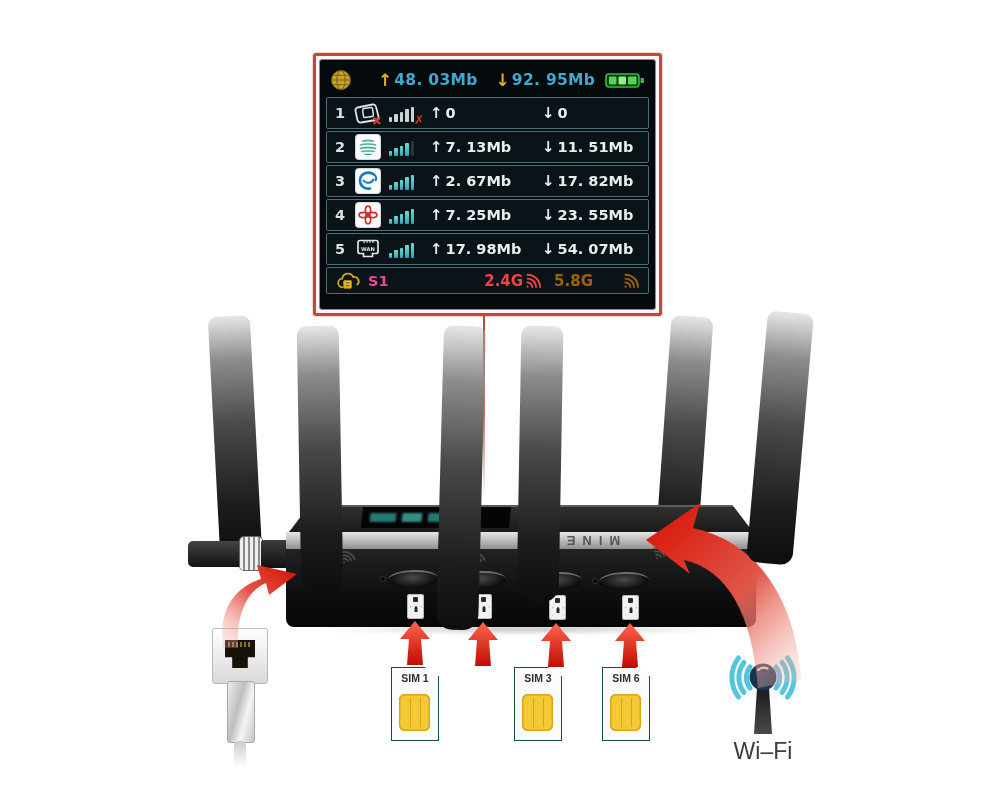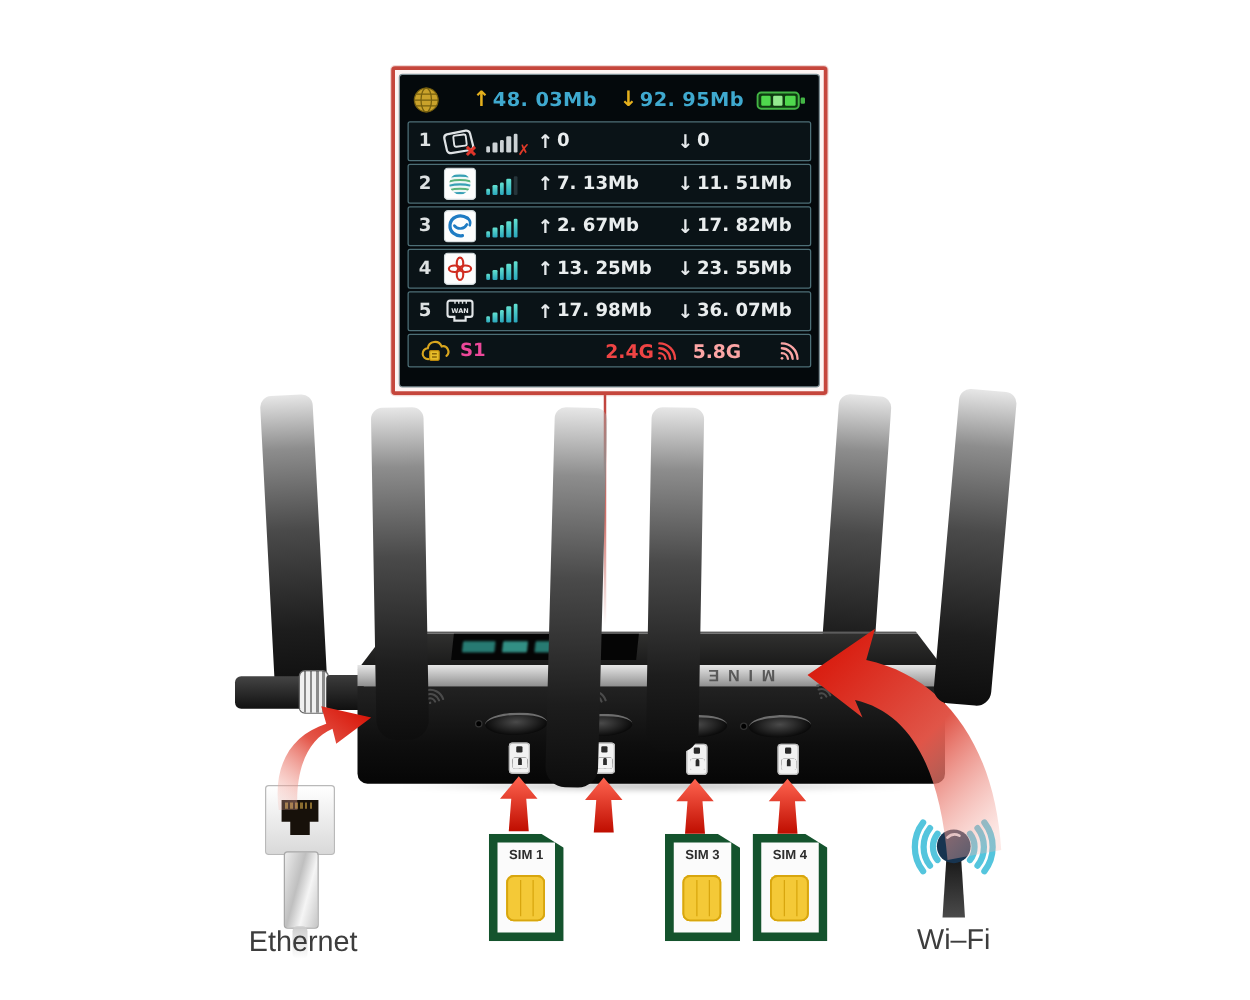--- a/index.html
+++ b/index.html
@@ -30,21 +30,21 @@
   .bars em{position:absolute;right:-6px;bottom:-5px;font-style:normal;color:#e23a28;
     font-weight:bold;font-size:12px;}
   .cell{display:flex;align-items:center;font-weight:bold;font-size:14.5px;}
   .cell.up{width:112px;margin-left:12px;}
   .cell .wa{font-weight:bold;color:#e6eaec;margin-right:3px;font-size:15px;}
   .scr-footer{height:27px;margin-top:2px;box-sizing:border-box;border:1px solid #4d6f77;
     border-radius:2px;background:#0a1317;display:flex;align-items:center;padding:0 8px;}
   .s1-label{color:#ec4899;font-weight:bold;font-size:14.5px;margin-left:6px;}
   .band{display:flex;align-items:center;font-weight:bold;font-size:15px;gap:2px;}
   .band.b24{margin-left:auto;color:#ef4444;}
-  .band.b58{margin-left:12px;color:#fca5a5;gap:30px;}
+  .band.b58{margin-left:12px;color:#a16207;gap:30px;}
 
   
   .connector{position:absolute;left:483px;top:314px;width:2px;height:186px;z-index:5;
     background:linear-gradient(180deg,#c0413a 0%,#d0736c 55%,rgba(224,150,142,0) 100%);}
 
   
   .antenna{position:absolute;width:42px;border-radius:9px 9px 12px 12px;
     background:linear-gradient(180deg,rgba(185,185,185,.35) 0%,#8d8d8d 18%,#4a4a4a 45%,#1d1d1d 78%,#0d0d0d 100%);}
   .a1{left:214px;top:316px;height:240px;transform:rotate(-3deg);z-index:8;}
   .a2{left:299px;top:326px;height:266px;transform:rotate(-1deg);z-index:20;border-radius:9px 9px 16px 16px;}
@@ -102,21 +102,21 @@
     background:linear-gradient(105deg,#ececec 0%,#bfbfbf 40%,#f5f5f5 65%,#c6c6c6 100%);
     border:1px solid #a8a8a8;border-radius:3px;}
   .eth-cable{position:absolute;left:234px;top:741px;width:12px;height:26px;z-index:16;
     background:linear-gradient(180deg,#cdcdcd,rgba(235,235,235,0));border-radius:4px;}
   .callout-label{position:absolute;z-index:17;color:#3d3d3d;font-size:23px;text-align:center;}
   .eth-label{left:180px;top:740px;width:125px;}
   .wifi-label{left:703px;top:738px;width:120px;}
 
   
   .simcard{position:absolute;top:667px;width:46px;height:72px;z-index:16;background:#fbfbfb;
-    border:7px solid #14532d;box-shadow:0 1px 2px rgba(0,0,0,.15);
+    border:1px solid #14532d;box-shadow:0 1px 2px rgba(0,0,0,.15);
     clip-path:polygon(0 0,70% 0,100% 13%,100% 100%,0 100%);}
   .simcard .slabel{position:absolute;top:4px;left:0;right:0;text-align:center;
     font-size:10.5px;font-weight:bold;color:#2e2e2e;}
   .simcard .chip{position:absolute;left:7px;top:26px;width:31px;height:37px;border-radius:6px;
     background:#f4c937;box-shadow:inset 0 0 0 1.5px #d8a60e,
       inset 10px 0 0 -9px #d8a60e, inset -10px 0 0 -9px #d8a60e,
       inset 0 13px 0 -12px #d8a60e, inset 0 -13px 0 -12px #d8a60e;}
   .simcard .chip:before{content:"";position:absolute;left:11px;top:4px;width:9px;height:29px;
     border-left:1.5px solid #d8a60e;border-right:1.5px solid #d8a60e;}
 
@@ -283,21 +283,21 @@
           </span>
           <span class="bars">
               <i class="on" style="height: 5px;"></i>
               <i class="on" style="height: 7.6px;"></i>
               <i class="on" style="height: 10.2px;"></i>
               <i class="on" style="height: 12.8px;"></i>
               <i class="on" style="height: 15.4px;"></i>
             </span>
           <span class="cell up">
               <span class="wa">↑</span>
-              <b>13. 25Mb</b>
+              <b>7. 25Mb</b>
             </span>
           <span class="cell dn">
               <span class="wa">↓</span>
               <b>23. 55Mb</b>
             </span>
         </div>
 
         <div class="srow">
           <span class="rnum">5</span>
           <span class="ricon">
@@ -313,21 +313,21 @@
               <i class="on" style="height: 10.2px;"></i>
               <i class="on" style="height: 12.8px;"></i>
               <i class="on" style="height: 15.4px;"></i>
             </span>
           <span class="cell up">
               <span class="wa">↑</span>
               <b>17. 98Mb</b>
             </span>
           <span class="cell dn">
               <span class="wa">↓</span>
-              <b>36. 07Mb</b>
+              <b>54. 07Mb</b>
             </span>
         </div>
       </div>
 
       <div class="scr-footer">
         <svg width="27" height="20" viewBox="0 0 28 20">
           <path d="M8,16.5 a4.5,4.5 0 0 1 -0.5,-9 a6,6 0 0 1 11.5,-1.5 a4.5,4.5 0 0 1 4,7.8" fill="none" stroke="#d8a51e" stroke-width="1.8" stroke-linecap="round"></path>
           <rect x="9" y="9.5" width="8" height="8" rx="1" fill="#e7bd2a" stroke="#b8860b"></rect>
           <path d="M11,12 h4 M11,14.8 h4" stroke="#8a6508" stroke-width="1.2"></path>
         </svg>
@@ -448,32 +448,31 @@
   </svg>
   <svg class="arrow-svg up-arrow" style="left:613px;top:622px" width="34" height="46" viewBox="0 0 34 46">
     <path d="M17,1 L32,19 L23,19 L25,45 L9,45 L11,19 L2,19 Z" fill="url(#agrad)"></path>
   </svg>
 
   <div class="eth-plate">
     <div class="eth-port"></div>
   </div>
   <div class="eth-plug"></div>
   <div class="eth-cable"></div>
-  <div class="callout-label eth-label">Ethernet</div>
 
   <div class="simcard" style="left:391px">
     <span class="slabel">SIM 1</span>
     <span class="chip"></span>
   </div>
-  <div class="simcard" style="left:532px">
+  <div class="simcard" style="left:514px">
     <span class="slabel">SIM 3</span>
     <span class="chip"></span>
   </div>
   <div class="simcard" style="left:602px">
-    <span class="slabel">SIM 4</span>
+    <span class="slabel">SIM 6</span>
     <span class="chip"></span>
   </div>
 
   <svg class="wifi-icon" width="122" height="90" viewBox="0 0 122 90">
     <defs>
       <linearGradient id="stemg" x1="0" y1="0" x2="0" y2="1">
         <stop offset="0" stop-color="#1a1a1a"></stop>
           <stop offset="1" stop-color="#4a4a4a"></stop>
       </linearGradient>
     </defs>

